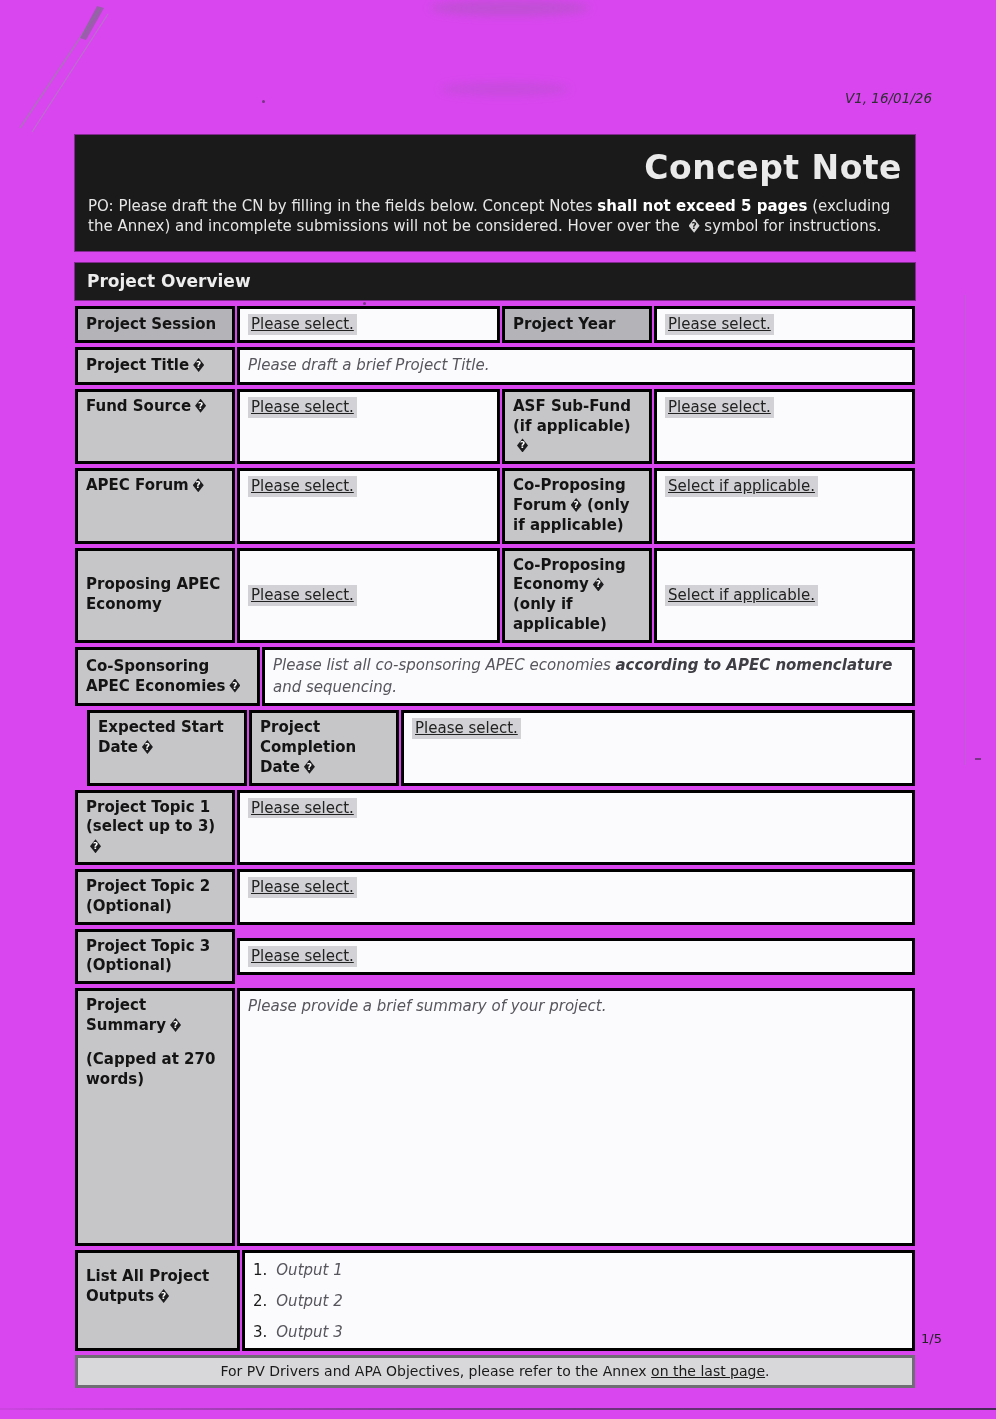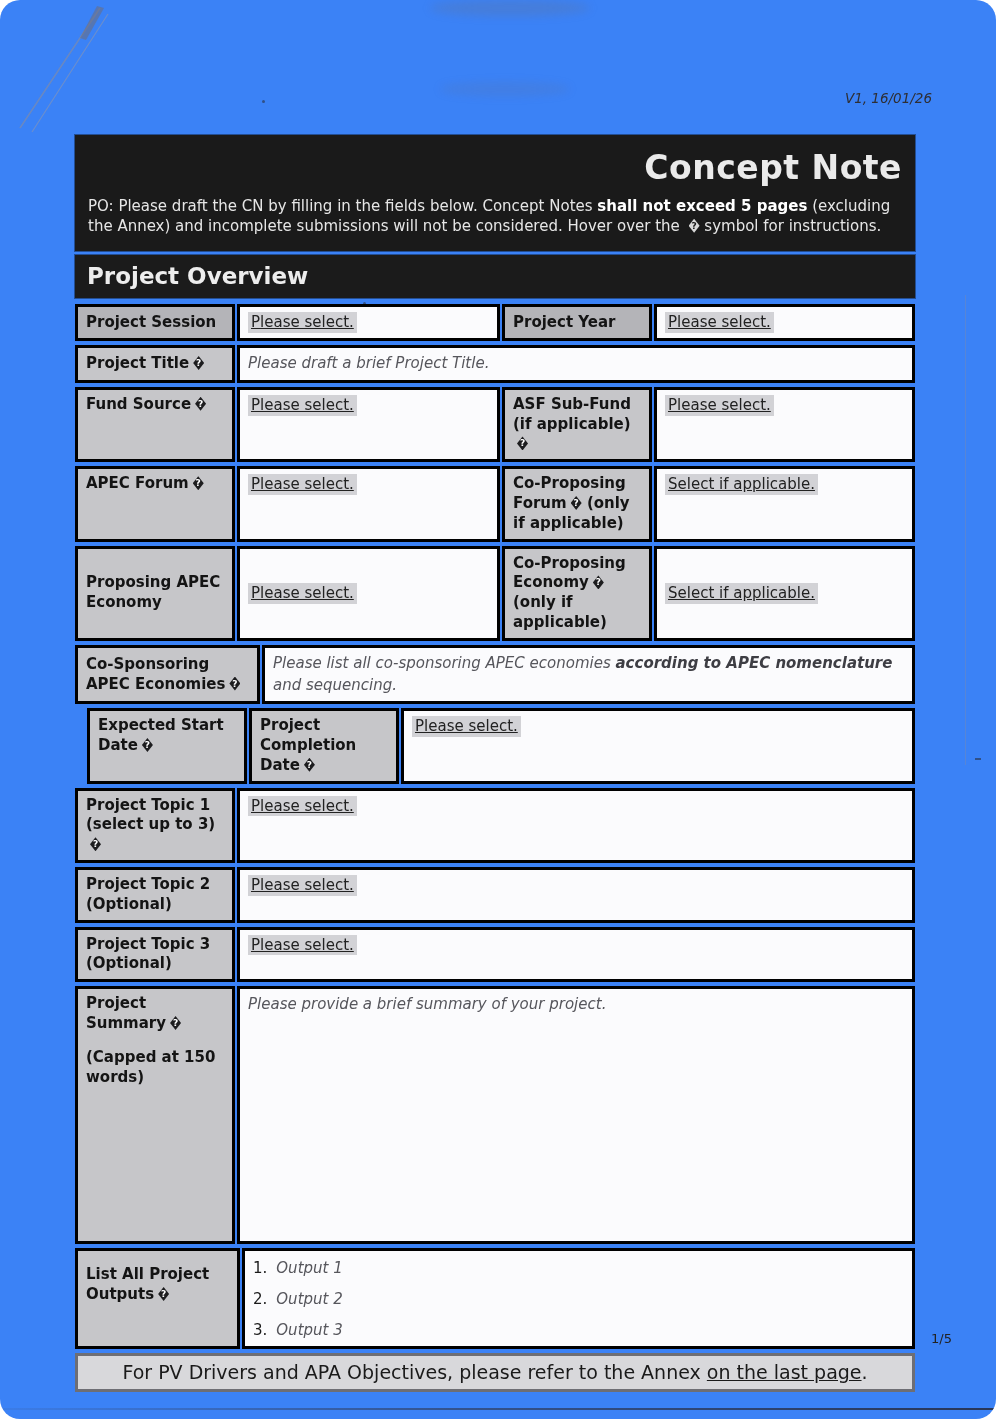--- a/index.html
+++ b/index.html
@@ -1,45 +1,45 @@
 <!DOCTYPE html>
 <html><head>
 <meta charset="utf-8">
 <style>
   html,body{margin:0;padding:0;}
   .page{
     position:relative; width:996px; height:1419px;
-    background:#3b82f6;
+    background:#d946ef;
     font-family:"DejaVu Sans","Liberation Sans",sans-serif;
-    overflow:hidden; color:#1a1a1a;border-radius:20px;
+    overflow:hidden; color:#1a1a1a;
   }
   
   .pencil-mark{position:absolute; left:0; top:0; pointer-events:none;}
   .smudge{position:absolute; border-radius:50%; filter:blur(4px); pointer-events:none;}
   .smudge.s1{left:430px; top:0px;  width:160px; height:16px; background:rgba(110,110,125,.22);}
   .smudge.s2{left:440px; top:82px; width:130px; height:14px; background:rgba(110,110,125,.15);}
   .fold-line{position:absolute; left:965px; top:295px; width:1px; height:470px; background:rgba(140,140,155,.35); pointer-events:none;}
   .bottom-edge{position:absolute; left:0; top:1408px; width:996px; height:2px;
     background:linear-gradient(to right, rgba(60,60,72,.08), rgba(45,45,58,.55) 45%, rgba(35,35,48,.8)); pointer-events:none;}
   .speck{position:absolute; width:3px; height:3px; border-radius:50%; background:rgba(40,40,45,.55); pointer-events:none;}
 
   .version{position:absolute; top:90px; right:64px; font-style:italic; font-size:13.5px; color:#2e2e33;}
-  .page-num{position:absolute; top:1331px; right:44px; font-size:13px; color:#222;}
+  .page-num{position:absolute; top:1331px; right:54px; font-size:13px; color:#222;}
 
   .doc{position:absolute; left:75px; top:135px; width:840px;}
 
   
   .header-block{background:#1a1a1a; color:#ececec; padding:15px 13px 13px;
      box-shadow:0 0 0 1px rgba(0,0,0,.4);}
   .doc-title{font-size:33px; font-weight:bold; letter-spacing:.5px; color:#eaeaea; line-height:1.1;text-align:right;}
   .intro{font-size:15px; line-height:1.3; margin-top:11px; color:#e6e6e6;}
   .intro b{color:#fff;}
 
-  .section-bar{background:#1b1b1b; color:#ededed; font-weight:bold; font-size:23px;
-     padding:8px 12px 9px; margin-top:4px; box-shadow:0 0 0 1px rgba(0,0,0,.4);}
+  .section-bar{background:#1b1b1b; color:#ededed; font-weight:bold; font-size:17px;
+     padding:8px 12px 9px; margin-top:12px; box-shadow:0 0 0 1px rgba(0,0,0,.4);}
 
   
   .rows{margin-top:6px; display:flex; flex-direction:column; gap:4px;}
   .row{display:flex; gap:2px;}
   .cell{border:3px solid #000000; box-sizing:border-box; padding:5px 8px; font-size:15px;}
   .label{background:#c6c6c9; font-weight:bold; color:#141414; line-height:1.32;}
   .label-dark{background:#b4b4b8;}
   .value{background:#fbfbfd;}
   .vcenter{display:flex; align-items:center;}
   .c1{width:160px;} .c2{width:263px;} .c3{width:150px;} .c4{flex:1;}
@@ -53,21 +53,21 @@
        background:#1d1d1f; clip-path:polygon(50% 0,100% 50%,50% 100%,0 50%); vertical-align:-2px;}
   .dia-q{position:absolute; inset:0; color:#fff; font-size:9px; line-height:14px; text-align:center; font-weight:bold; font-style:normal;}
   .dia.light{background:#d8d8d8;}
   .dia.light .dia-q{color:#1a1a1a;}
 
   .label-gap{margin-top:14px;}
 
   .outputs-list{display:flex; flex-direction:column; gap:9px; padding-top:2px;}
   .output-item .num{color:#1a1a1a; margin-right:9px; font-style:normal;}
 
-  .footer-row .cell{background:#d8d8db; text-align:center; width:100%; font-size:19px; padding:5px 8px 6px; border-color:#6e6e74;}
+  .footer-row .cell{background:#d8d8db; text-align:center; width:100%; font-size:14px; padding:5px 8px 6px; border-color:#6e6e74;}
   .u{text-decoration:underline;}
 </style>
 </head>
 <body>
 
 <div class="page">
 
   <svg class="pencil-mark" width="150" height="150" viewBox="0 0 150 150">
     <line x1="20" y1="128" x2="100" y2="8" stroke="#8e8e9a" stroke-width="1.6" opacity="0.55"></line>
     <line x1="32" y1="132" x2="108" y2="14" stroke="#9a9aa6" stroke-width="1.2" opacity="0.5"></line>
@@ -190,31 +190,31 @@
         </div>
       </div>
 
       <div class="row" style="min-height:52px;">
         <div class="cell label c1">Project Topic 2 (Optional)</div>
         <div class="cell value grow">
           <span class="field">Please select.</span>
         </div>
       </div>
 
-      <div class="row" style="min-height:46px;">
+      <div class="row" style="min-height:46px;align-items:center;">
         <div class="cell label c1">Project Topic 3 (Optional)</div>
         <div class="cell value grow">
           <span class="field">Please select.</span>
         </div>
       </div>
 
       <div class="row" style="min-height:258px;">
         <div class="cell label c1">
           <div><span>Project Summary</span><span class="dia"><span class="dia-q">?</span></span></div>
-          <div class="label-gap">(Capped at 150 words)</div>
+          <div class="label-gap">(Capped at 270 words)</div>
         </div>
         <div class="cell value grow">
           <span class="ph">Please provide a brief summary of your project.</span>
         </div>
       </div>
 
       <div class="row" style="min-height:90px;">
         <div class="cell label" style="width:165px; padding-top:14px;">
           <span><span>List All Project Outputs</span><span class="dia"><span class="dia-q">?</span></span></span>
         </div>

